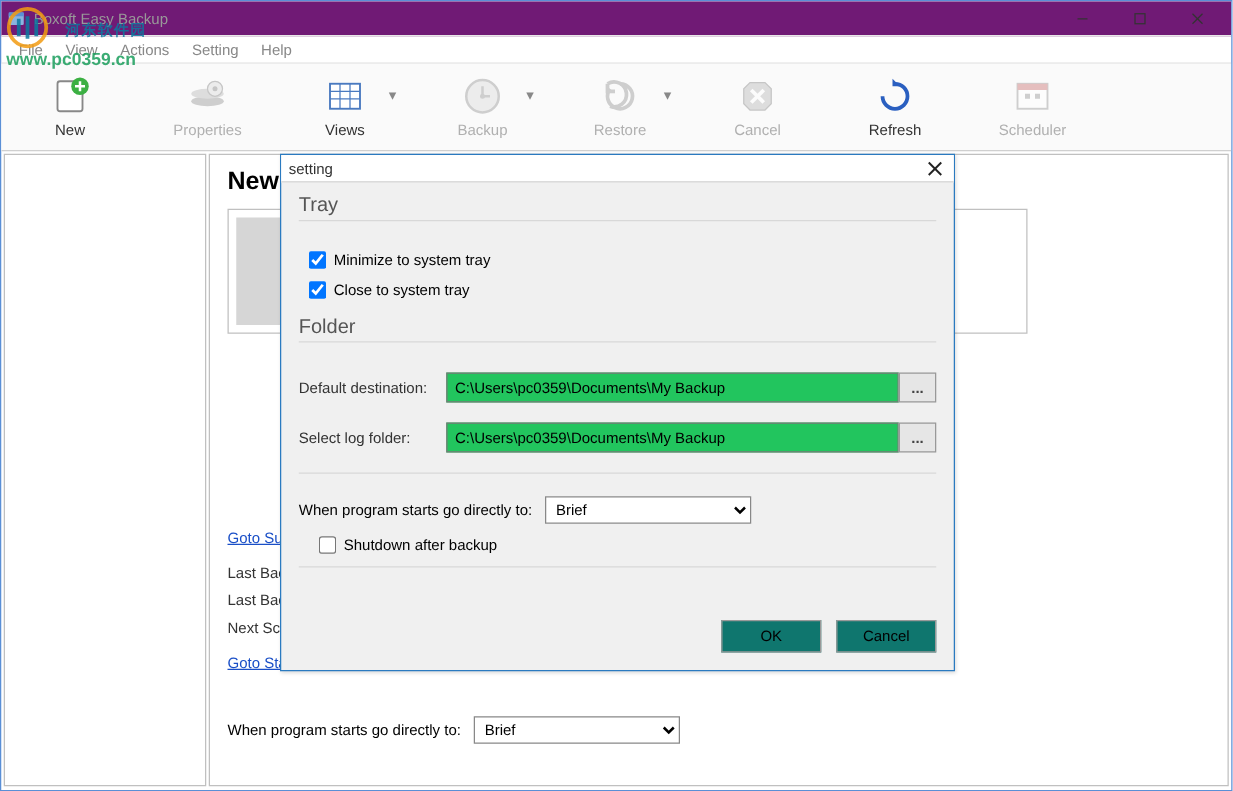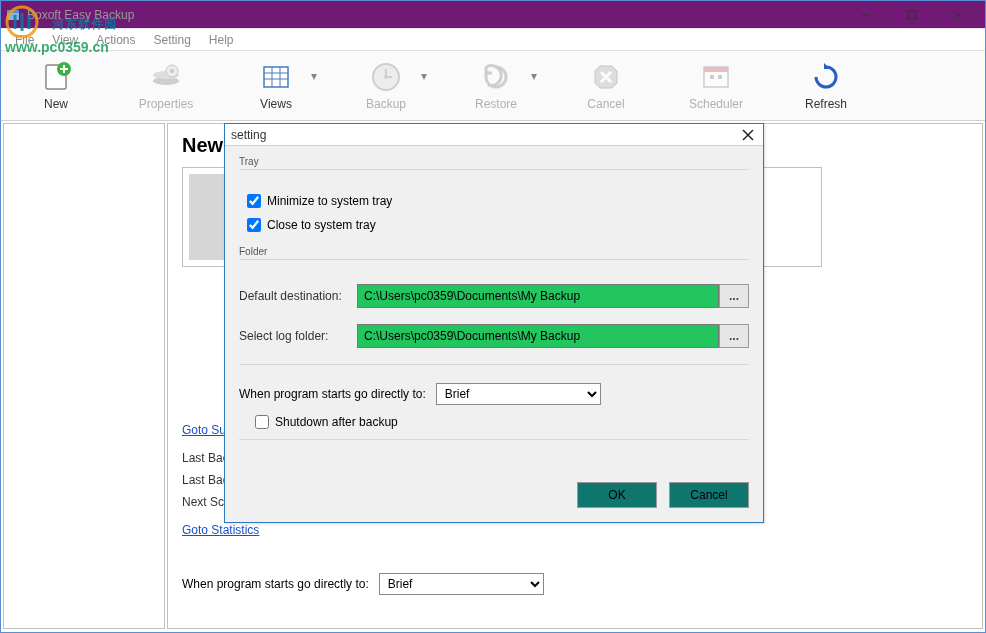--- a/index.html
+++ b/index.html
@@ -41,21 +41,21 @@
 .info-line { margin: 8px 0; color: #333; }
 .bottom-row { margin-top: 30px; display: flex; align-items: center; gap: 10px; }
 .bottom-row select { width: 165px; height: 22px; border: 1px solid #888; background: #fff; padding: 0 4px; }
 
 
 .dialog { position: absolute; left: 223px; top: 122px; width: 540px; background: #f0f0f0; border: 1px solid #2a7ac0; z-index: 100; box-shadow: 1px 1px 3px rgba(0,0,0,0.15); }
 .dlg-title { height: 22px; display: flex; align-items: center; padding: 0 6px; background: #fff; border-bottom: 1px solid #d0d0d0; }
 .dlg-title span { flex: 1; color: #333; }
 .dlg-close { width: 18px; height: 18px; display: flex; align-items: center; justify-content: center; cursor: pointer; }
 .dlg-body { padding: 6px 14px 14px; }
-.section-label { color: #555; font-size: 10px; margin-top: 4px; border-bottom: 1px solid #d8d8d8; padding-bottom: 2px; margin-bottom: 24px; }
+.section-label { color: #555; font-size: 16px; margin-top: 4px; border-bottom: 1px solid #d8d8d8; padding-bottom: 2px; margin-bottom: 24px; }
 .check-row { display: flex; align-items: center; gap: 6px; margin: 6px 0 10px 8px; }
 .check-row input[type=checkbox] { width: 14px; height: 14px; }
 .field-row { display: flex; align-items: center; gap: 0; margin: 16px 0; }
 .field-row .lbl { width: 118px; color: #333; }
 .field-row input[type=text] { flex: 1; height: 24px; border: 1px solid #787878; padding: 4px 6px; background: #22c55e; }
 .browse-btn { width: 30px; height: 24px; border: 1px solid #999; background: #e6e6e6; display: flex; align-items: center; justify-content: center; font-weight: bold; color: #444; }
 .select-row { display: flex; align-items: center; gap: 10px; margin: 18px 0 10px; }
 .select-row select { width: 165px; height: 22px; border: 1px solid #888; background: #fff; padding: 0 4px; }
 .dlg-buttons { display: flex; justify-content: flex-end; gap: 12px; padding: 18px 14px 14px; }
 .dlg-btn { width: 80px; height: 26px; border: 1px solid #999; background: #0f766e; display: flex; align-items: center; justify-content: center; }
@@ -159,35 +159,35 @@
     <span class="tool-drop">▾</span>
   </div>
   <div class="tool-item disabled">
     <svg width="32" height="32">
         <polygon points="10,5 22,5 27,10 27,22 22,27 10,27 5,22 5,10" fill="#bbb" stroke="#888"></polygon>
         <line x1="11" y1="11" x2="21" y2="21" stroke="#fff" stroke-width="3"></line>
         <line x1="21" y1="11" x2="11" y2="21" stroke="#fff" stroke-width="3"></line>
       </svg>
     <span class="tool-label">Cancel</span>
   </div>
+  <div class="tool-item">
+    <svg width="32" height="32">
+        <path d="M16 6 A10 10 0 1 1 6 16" fill="none" stroke="#2a5fc0" stroke-width="3"></path>
+        <polygon points="14,2 20,8 14,8" fill="#2a5fc0"></polygon>
+      </svg>
+    <span class="tool-label">Refresh</span>
+  </div>
   <div class="tool-item disabled">
     <svg width="32" height="32">
         <rect x="4" y="6" width="24" height="20" fill="#fff" stroke="#999" stroke-width="1.5"></rect>
         <rect x="4" y="6" width="24" height="5" fill="#c77"></rect>
         <rect x="10" y="14" width="4" height="4" fill="#999"></rect>
         <rect x="18" y="14" width="4" height="4" fill="#999"></rect>
       </svg>
     <span class="tool-label">Scheduler</span>
-  </div>
-  <div class="tool-item">
-    <svg width="32" height="32">
-        <path d="M16 6 A10 10 0 1 1 6 16" fill="none" stroke="#2a5fc0" stroke-width="3"></path>
-        <polygon points="14,2 20,8 14,8" fill="#2a5fc0"></polygon>
-      </svg>
-    <span class="tool-label">Refresh</span>
   </div>
 </div>
 
 <div class="main">
   <div class="sidebar"></div>
   <div class="content">
     <h2>New</h2>
     <div class="thumb-box">
       <div class="thumb"></div>
     </div>

